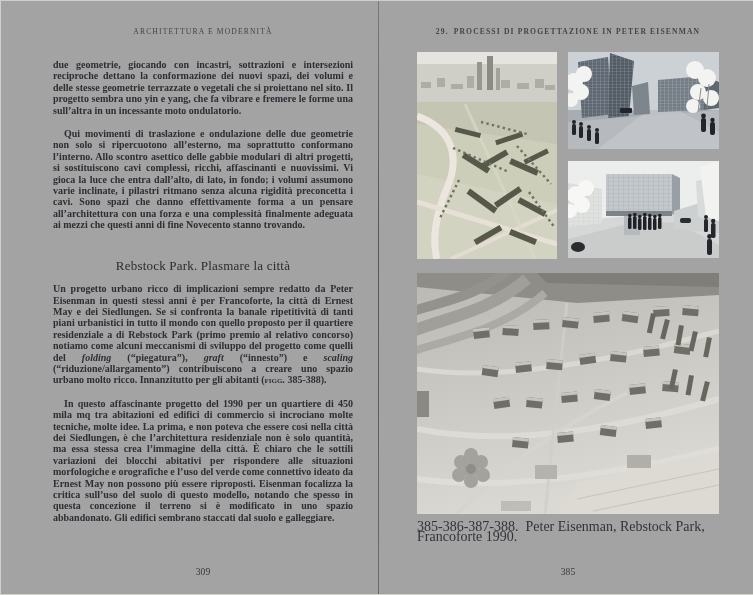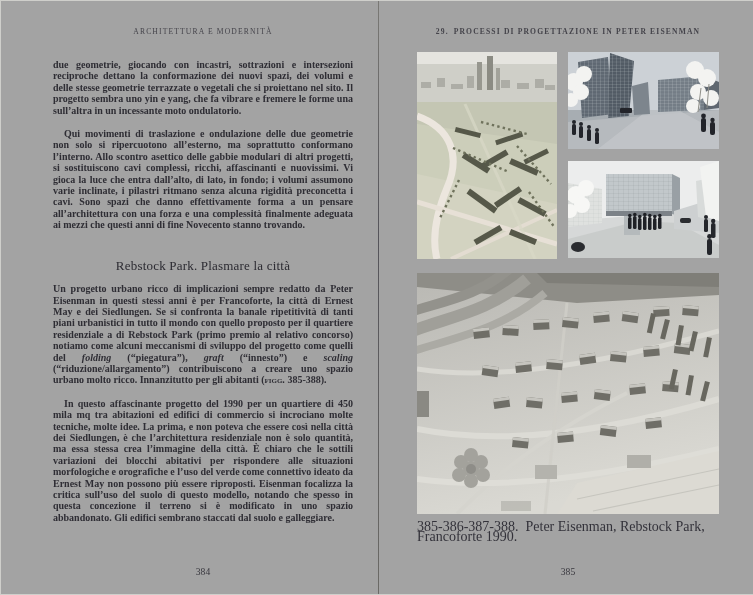--- a/index.html
+++ b/index.html
@@ -63,21 +63,21 @@
 
   <div class="page left">
     <div class="running-head">ARCHITETTURA E MODERNITÀ</div>
     <div class="text-column">
         <p class="para"><span>due geometrie, giocando con incastri, sottrazioni e intersezioni reciproche dettano la conformazione dei nuovi spazi, dei volumi e delle stesse geometrie terrazzate o vegetali che si proiettano nel sito. Il progetto sembra uno yin e yang, che fa vibrare e fremere le forme una sull’altra in un incessante moto ondulatorio.</span></p>
         <p class="para indent"><span>Qui movimenti di traslazione e ondulazione delle due geometrie non solo si ripercuotono all’esterno, ma soprattutto conformano l’interno. Allo scontro asettico delle gabbie modulari di altri progetti, si sostituiscono cavi complessi, ricchi, affascinanti e nuovissimi. Vi gioca la luce che entra dall’alto, di lato, in fondo; i volumi assumono varie inclinate, i pilastri ritmano senza alcuna rigidità preconcetta i cavi. Sono spazi che danno effettivamente forma a un pensare all’architettura con una forza e una complessità finalmente adeguata ai mezzi che questi anni di fine Novecento stanno trovando.</span></p>
         <div class="section-heading">Rebstock Park. Plasmare la città</div>
         <p class="para"><span>Un progetto urbano ricco di implicazioni sempre redatto da Peter Eisenman in questi stessi anni è per Francoforte, la città di Ernest May e dei Siedlungen. Se si confronta la banale ripetitività di tanti piani urbanistici in tutto il mondo con quello proposto per il quartiere residenziale a di Rebstock Park (primo premio al relativo concorso) notiamo come alcuni meccanismi di sviluppo del progetto come quelli del </span><i>folding</i><span> (“piegatura”), </span><i>graft</i><span> (“innesto”) e </span><i>scaling</i><span> (“riduzione/allargamento”) contribuiscono a creare uno spazio urbano molto ricco. Innanzitutto per gli abitanti (</span><span class="sc">figg.</span><span> 385-388).</span></p>
         <p class="para indent"><span>In questo affascinante progetto del 1990 per un quartiere di 450 mila mq tra abitazioni ed edifici di commercio si incrociano molte tecniche, molte idee. La prima, e non poteva che essere così nella città dei Siedlungen, è che l’architettura residenziale non è solo quantità, ma essa stessa crea l’immagine della città. È chiaro che le sottili variazioni dei blocchi abitativi per rispondere alle situazioni morfologiche e orografiche e l’uso del verde come connettivo ideato da Ernest May non possono più essere riproposti. Eisenman focalizza la critica sull’uso del suolo di questo modello, notando che spesso in questa concezione il terreno si è modificato in uno spazio abbandonato. Gli edifici sembrano staccati dal suolo e galleggiare.</span></p>
       </div>
-    <div class="page-number">384</div>
+    <div class="page-number">309</div>
   </div>
 
   <div class="spine"></div>
 
   <div class="page right">
     <div class="running-head">29. PROCESSI DI PROGETTAZIONE IN PETER EISENMAN</div>
 
     <span class="figure" id="fig-385">
       <svg viewBox="0 0 140 207" width="140" height="207" aria-hidden="true">
         <rect width="140" height="207" fill="#d6d6ca"></rect>

